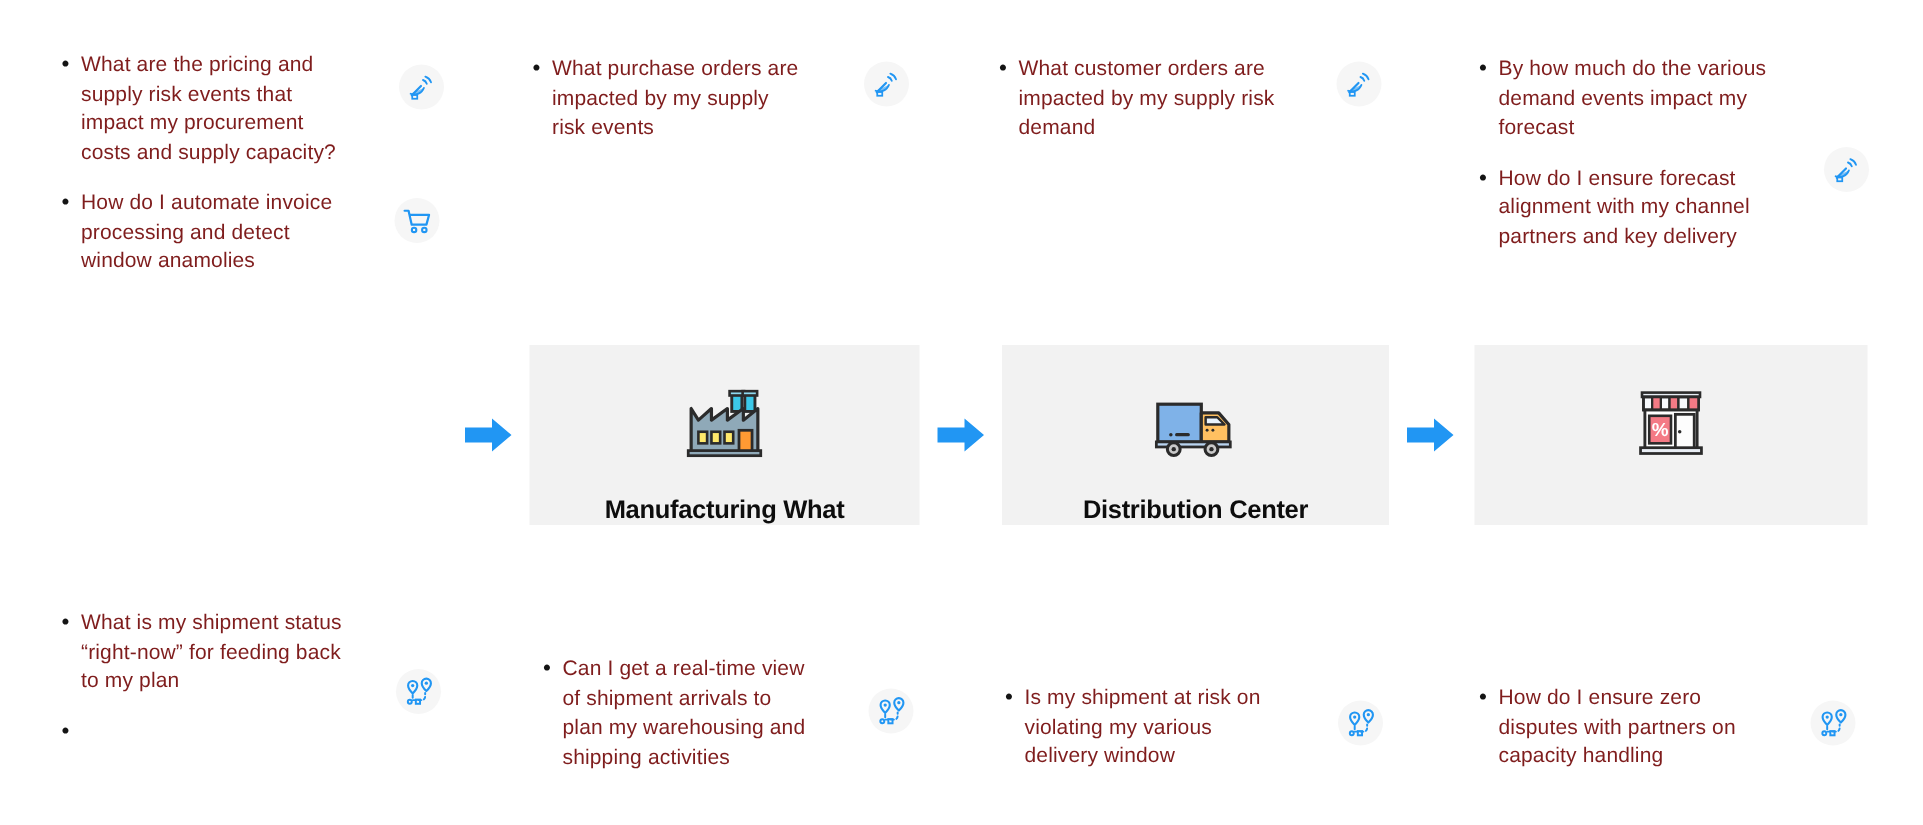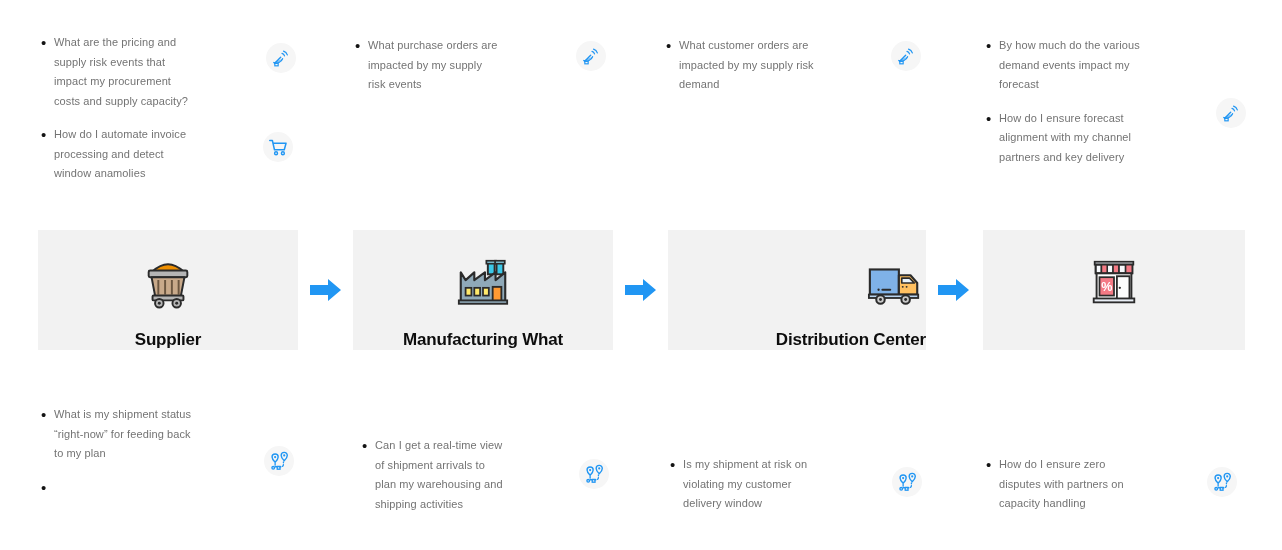--- a/index.html
+++ b/index.html
@@ -37,22 +37,22 @@
   .qitem:last-child { margin-bottom: 0; }
   .qbullet {
     color: #141414;
     font-size: 15px;
     line-height: 19.5px;
     width: 13px;
     flex: 0 0 13px;
     text-align: left;
   }
   .qtext {
-    color: #737373;
-    font-size: 11px;
+    color: #7f1d1d;
+    font-size: 14px;
     line-height: 19.5px;
     white-space: pre-line;
     letter-spacing: 0.1px;
   }
 
   
   .chip {
     position: absolute;
     width: 30px;
     height: 30px;
@@ -204,36 +204,20 @@
     <svg width="20" height="20" viewBox="0 0 24 24">
       <path d="M4.2 18.6 L11.6 11.2" stroke="#2196f3" stroke-width="1.7" fill="none" stroke-linecap="round"></path>
       <path d="M3.3 17.4 a8 8 0 0 0 10.6 -4.6 L3.3 17.4 Z" fill="#2196f3" opacity="0.55"></path>
       <path d="M3.3 17.4 a8 8 0 0 0 10.6 -4.6" stroke="#2196f3" stroke-width="1.5" fill="none" stroke-linecap="round"></path>
       <rect x="4.6" y="18.4" width="4" height="3" fill="none" stroke="#2196f3" stroke-width="1.4"></rect>
       <path d="M16.2 9.4 a4.6 4.6 0 0 0 -3 -3" stroke="#2196f3" stroke-width="1.5" fill="none" stroke-linecap="round"></path>
       <path d="M19.6 8.2 a7.2 7.2 0 0 0 -4.5 -4.5" stroke="#2196f3" stroke-width="1.5" fill="none" stroke-linecap="round"></path>
     </svg>
   </div>
 
-  <div class="stage" style="left:38px; top:230px; width:260px; height:120px;">
-    <div class="stage-icon">
-      <svg width="62" height="58" viewBox="0 0 64 60">
-        <path d="M16 18 Q32 3 48 18 Z" fill="#ef8f00" stroke="#2b2b2b" stroke-width="2" stroke-linejoin="round"></path>
-        <rect x="12" y="17" width="40" height="7" rx="1.5" fill="#b5b5b5" stroke="#2b2b2b" stroke-width="2"></rect>
-        <path d="M15 24 H49 L45 45 H19 Z" fill="#c8a98a" stroke="#2b2b2b" stroke-width="2" stroke-linejoin="round"></path>
-        <path d="M22 27 V42 M29 27 V42 M36 27 V42 M43 27 V42" stroke="#6b5640" stroke-width="2"></path>
-        <rect x="16" y="43" width="32" height="5" rx="1" fill="#b5b5b5" stroke="#2b2b2b" stroke-width="2"></rect>
-        <circle cx="23" cy="51" r="4.4" fill="#b5b5b5" stroke="#2b2b2b" stroke-width="2"></circle>
-        <circle cx="41" cy="51" r="4.4" fill="#b5b5b5" stroke="#2b2b2b" stroke-width="2"></circle>
-        <circle cx="23" cy="51" r="1.5" fill="#2b2b2b"></circle>
-        <circle cx="41" cy="51" r="1.5" fill="#2b2b2b"></circle>
-      </svg>
-    </div>
-    <div class="stage-label">Supplier</div>
-  </div>
 
   <div class="arrow" style="left:308px; top:276px;">
     <svg width="36" height="28" viewBox="0 0 36 28">
       <path d="M2 9 H20 V3 L33 14 L20 25 V19 H2 Z" fill="#2196f3"></path>
     </svg>
   </div>
 
   <div class="stage" style="left:353px; top:230px; width:260px; height:120px;">
     <div class="stage-icon">
       <svg width="62" height="58" viewBox="0 0 64 60">
@@ -251,21 +235,21 @@
     </div>
     <div class="stage-label">Manufacturing What</div>
   </div>
 
   <div class="arrow" style="left:623px; top:276px;">
     <svg width="36" height="28" viewBox="0 0 36 28">
       <path d="M2 9 H20 V3 L33 14 L20 25 V19 H2 Z" fill="#2196f3"></path>
     </svg>
   </div>
 
-  <div class="stage" style="left:668px; top:230px; width:258px; height:120px;align-items:flex-end;">
+  <div class="stage" style="left:668px; top:230px; width:258px; height:120px;">
     <div class="stage-icon">
       <svg width="62" height="58" viewBox="0 0 64 60">
         <rect x="6" y="16" width="30" height="26" fill="#7fb2e8" stroke="#2b2b2b" stroke-width="2.2"></rect>
         <path d="M36 22 H48 L55 30 V42 H36 Z" fill="#ffc061" stroke="#2b2b2b" stroke-width="2.2" stroke-linejoin="round"></path>
         <path d="M39 25 H47 L52 30 H39 Z" fill="#e8f3fd" stroke="#2b2b2b" stroke-width="1.7" stroke-linejoin="round"></path>
         <rect x="5" y="42" width="51" height="3.5" fill="#b9d4f0" stroke="#2b2b2b" stroke-width="1.9"></rect>
         <circle cx="17" cy="47" r="4.4" fill="#c9c9c9" stroke="#2b2b2b" stroke-width="2.1"></circle>
         <circle cx="43" cy="47" r="4.4" fill="#c9c9c9" stroke="#2b2b2b" stroke-width="2.1"></circle>
         <circle cx="17" cy="47" r="1.5" fill="#2b2b2b"></circle>
         <circle cx="43" cy="47" r="1.5" fill="#2b2b2b"></circle>
@@ -353,21 +337,21 @@
       <circle cx="4.8" cy="19.2" r="1.5" fill="none" stroke="#2196f3" stroke-width="1.5"></circle>
       <rect x="9.4" y="17.6" width="3.2" height="3.2" fill="none" stroke="#2196f3" stroke-width="1.5"></rect>
     </svg>
   </div>
 
   <div class="qblock" style="left:670px; top:455px; width:215px;">
     <ul class="qlist">
       <li class="qitem">
         <span class="qbullet">•</span>
         <span class="qtext">Is my shipment at risk on
-violating my customer
+violating my various
 delivery window</span>
       </li>
     </ul>
   </div>
 
   <div class="chip" style="left:892px; top:467px;">
     <svg width="21" height="21" viewBox="0 0 24 24">
       <path d="M7 3.4 a3.5 3.5 0 0 1 3.5 3.5 c0 2.6 -3.5 6 -3.5 6 s-3.5 -3.4 -3.5 -6 A3.5 3.5 0 0 1 7 3.4 Z" fill="none" stroke="#2196f3" stroke-width="1.6" stroke-linejoin="round"></path>
       <circle cx="7" cy="6.9" r="1.25" fill="#2196f3"></circle>
       <path d="M17.4 1.6 a3.5 3.5 0 0 1 3.5 3.5 c0 2.6 -3.5 6 -3.5 6 s-3.5 -3.4 -3.5 -6 a3.5 3.5 0 0 1 3.5 -3.5 Z" fill="none" stroke="#2196f3" stroke-width="1.6" stroke-linejoin="round"></path>

